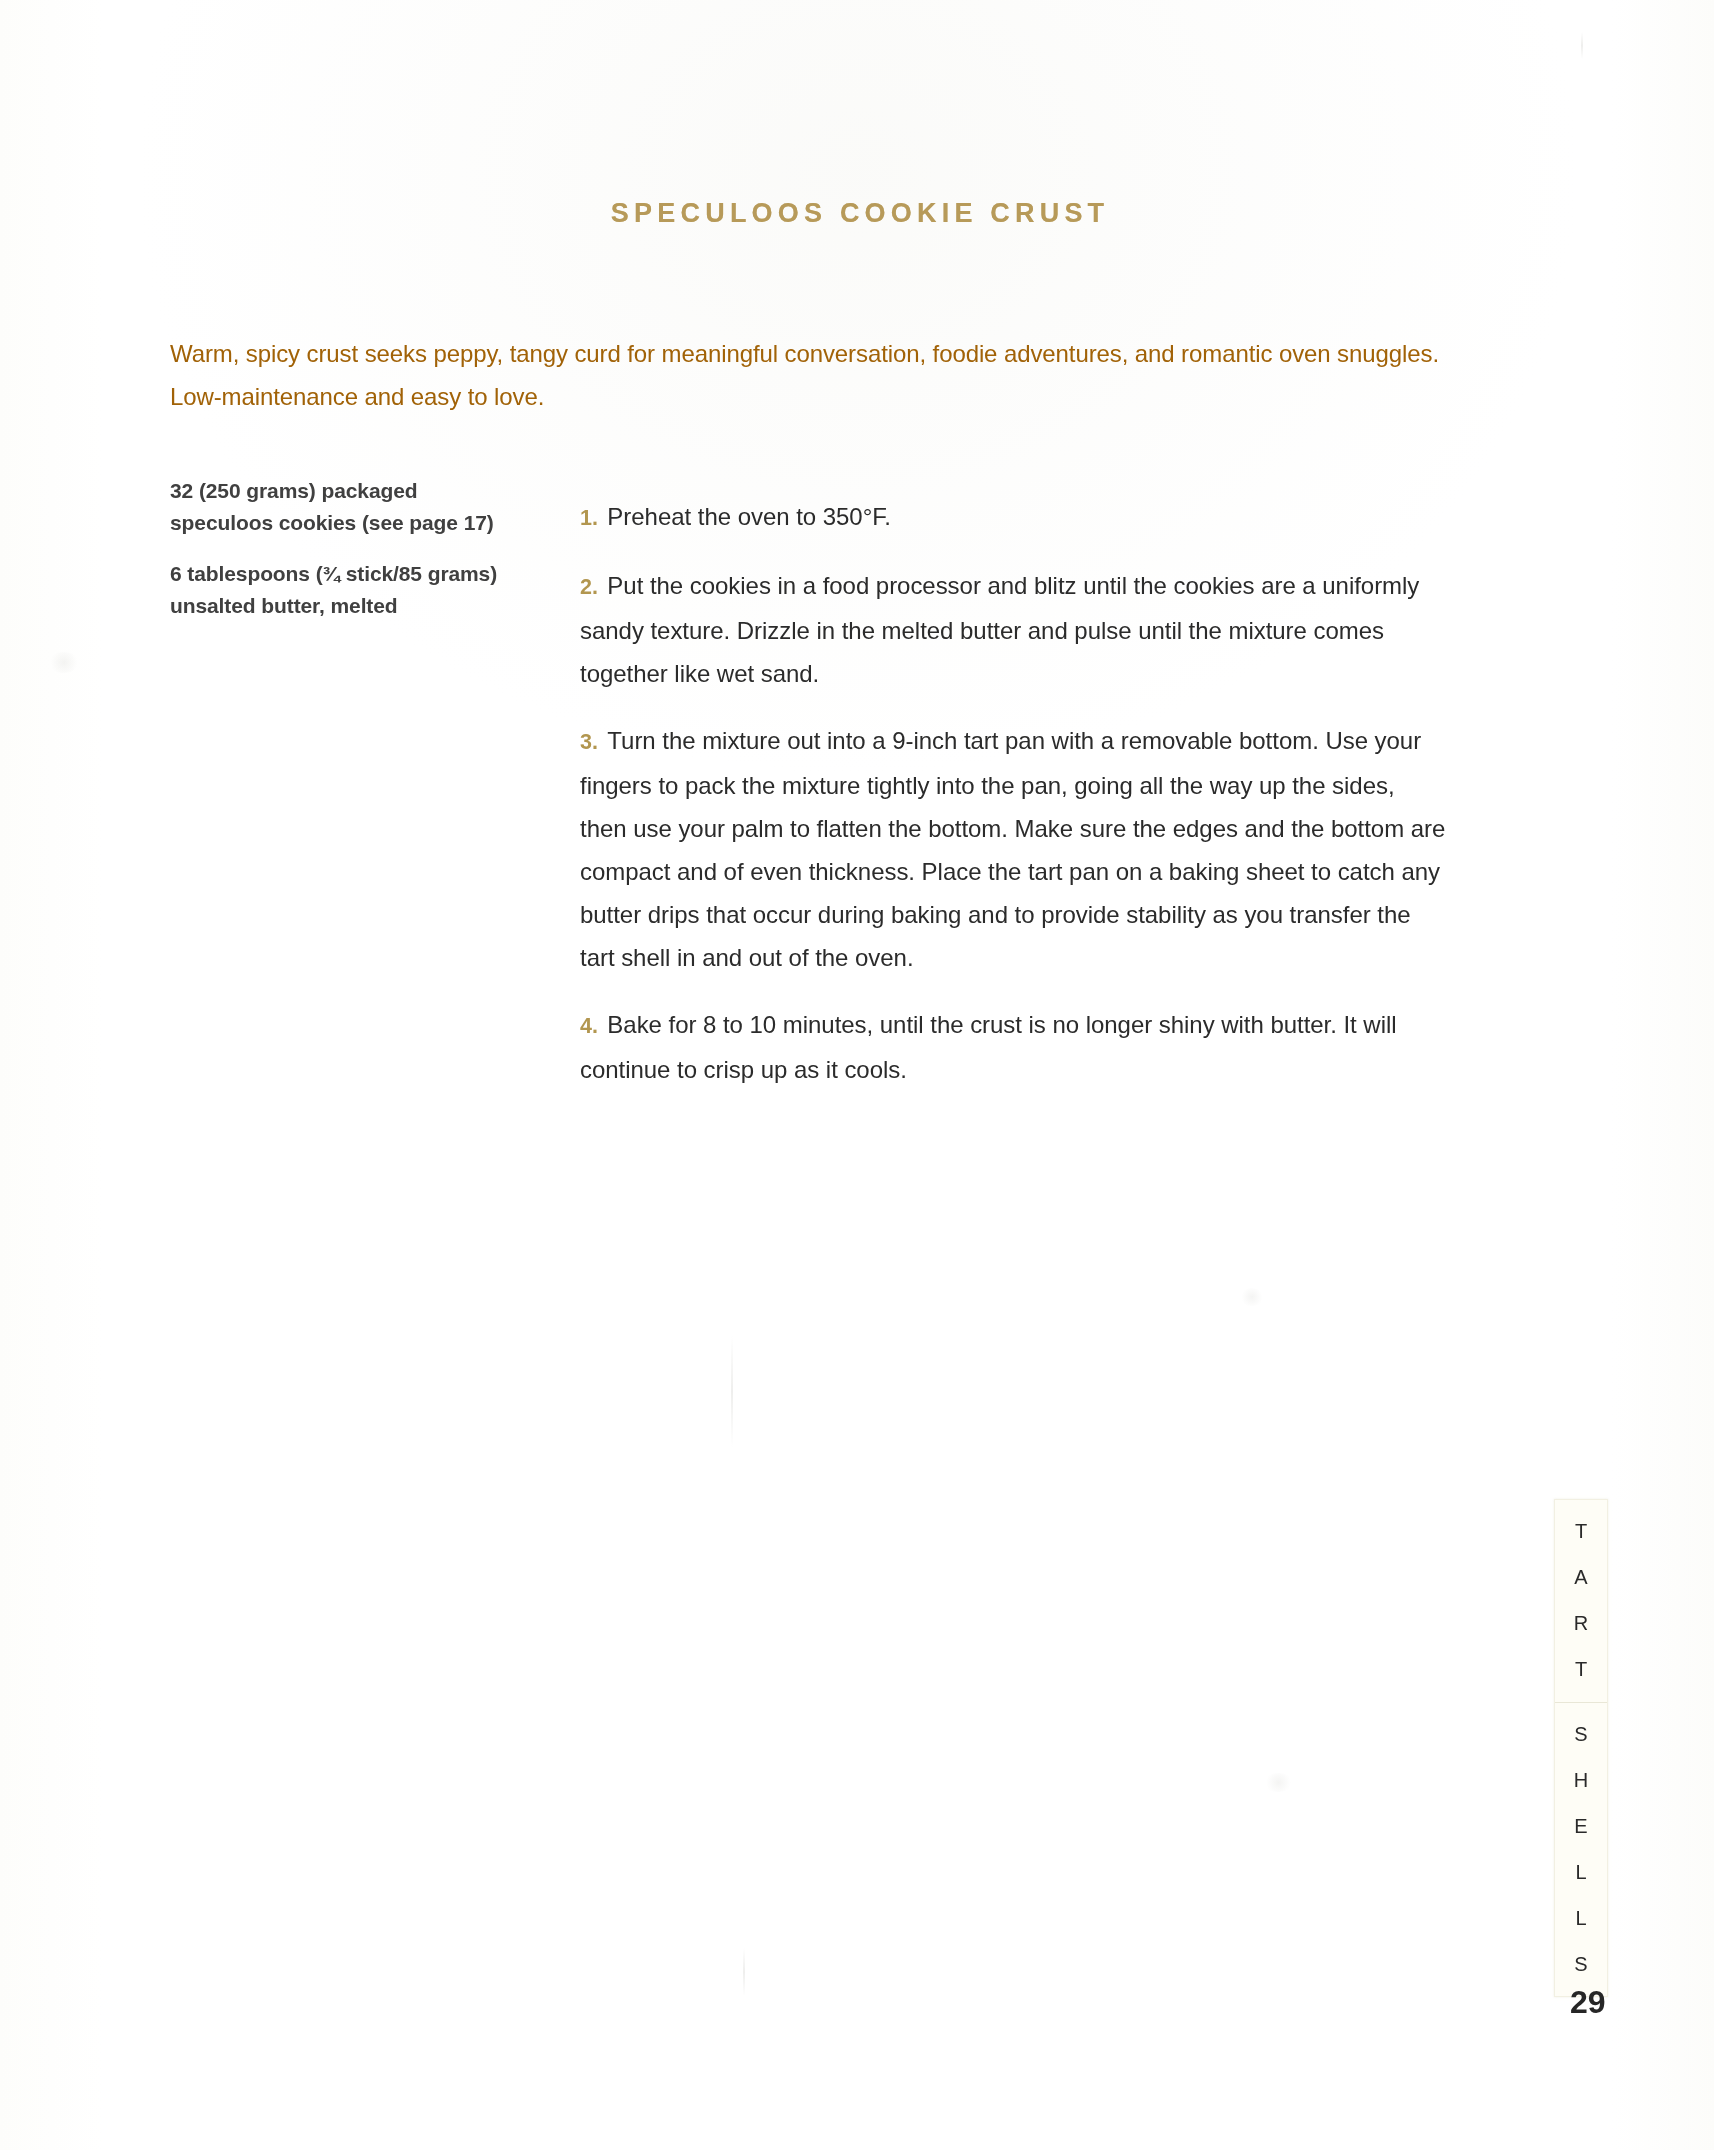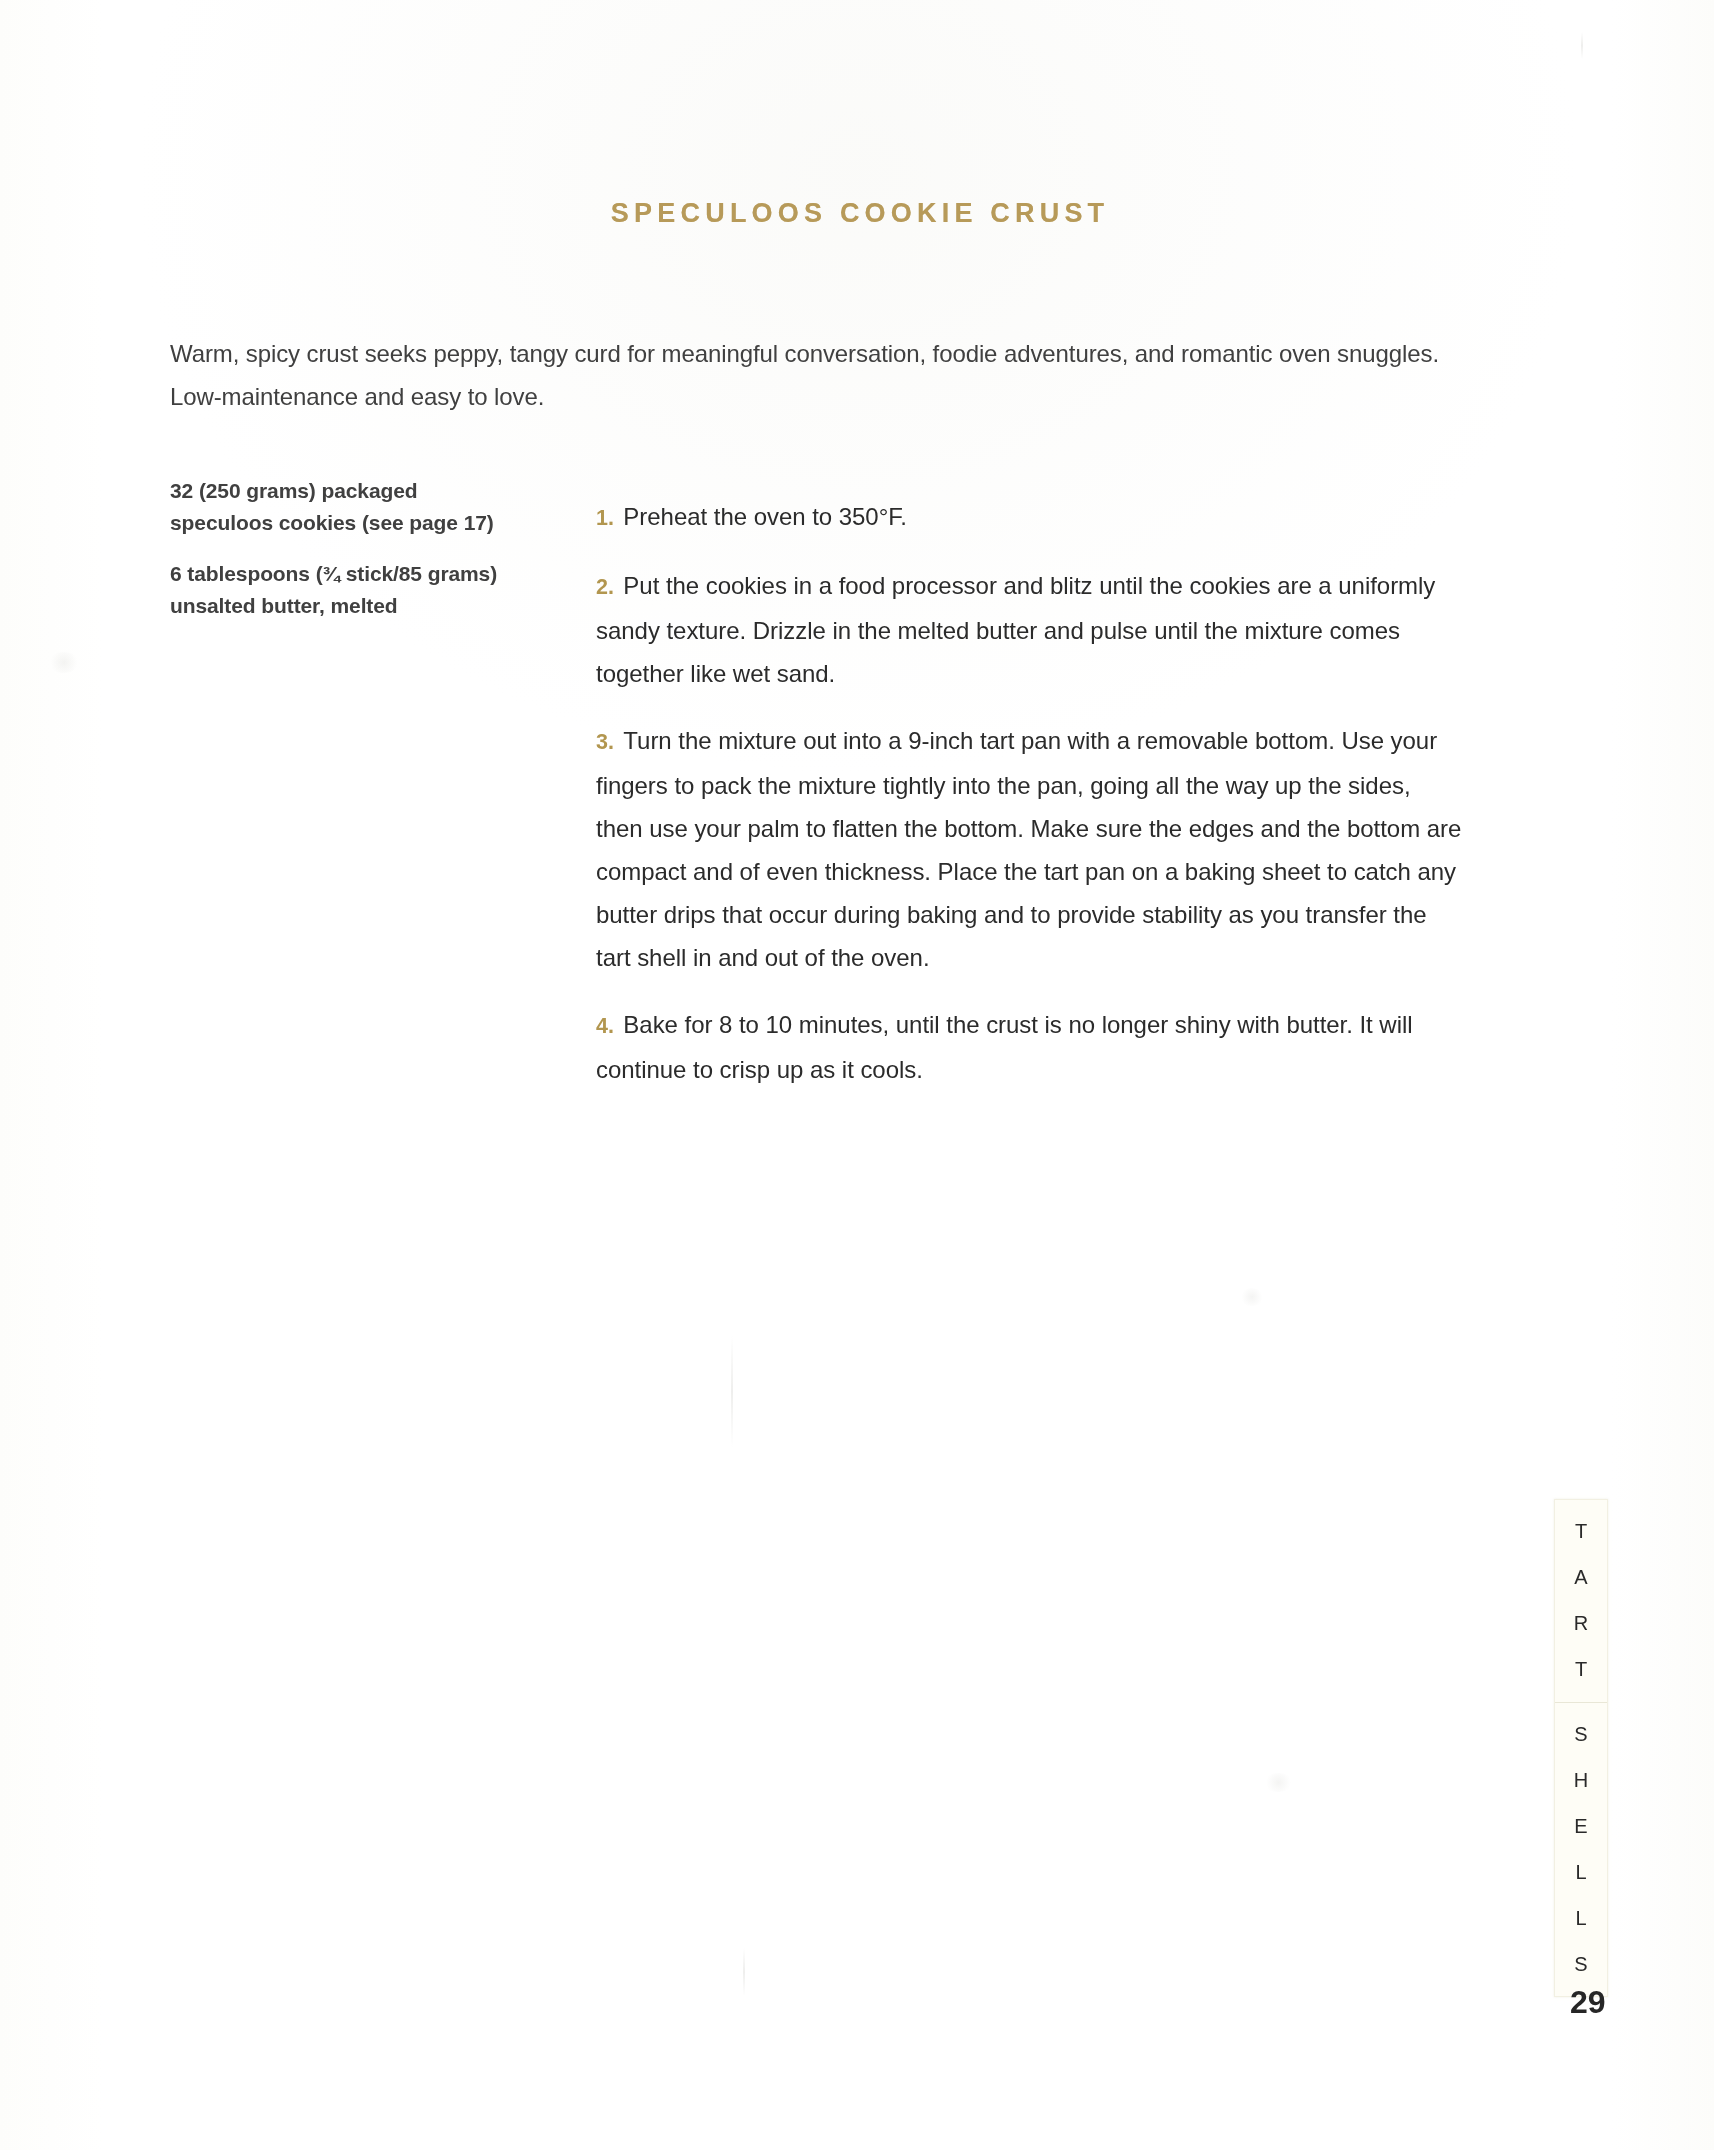--- a/index.html
+++ b/index.html
@@ -55,21 +55,21 @@
   }
 
   
   .intro {
     position: absolute;
     left: 170px;
     top: 308px;
     width: 1280px;
     font-size: 24px;
     line-height: 43px;
-    color: #404040;
+    color: #a16207;
     font-weight: 300;
     letter-spacing: -0.1px;
   }
 
   
   .ingredients {
     position: absolute;
     left: 170px;
     top: 475px;
     width: 340px;
@@ -82,21 +82,20 @@
     margin-bottom: 19px;
     letter-spacing: -0.1px;
   }
   .ingredient-item:last-child { margin-bottom: 0; }
 
   .steps {
     position: absolute;
     left: 580px;
     top: 471px;
     width: 867px;
-    margin-left: 16px;
   }
   .step {
     position: relative;
     margin-bottom: 11px;
     font-size: 24px;
     line-height: 43px;
     color: #2b2b2b;
     font-weight: 300;
     letter-spacing: -0.04px;
   }

